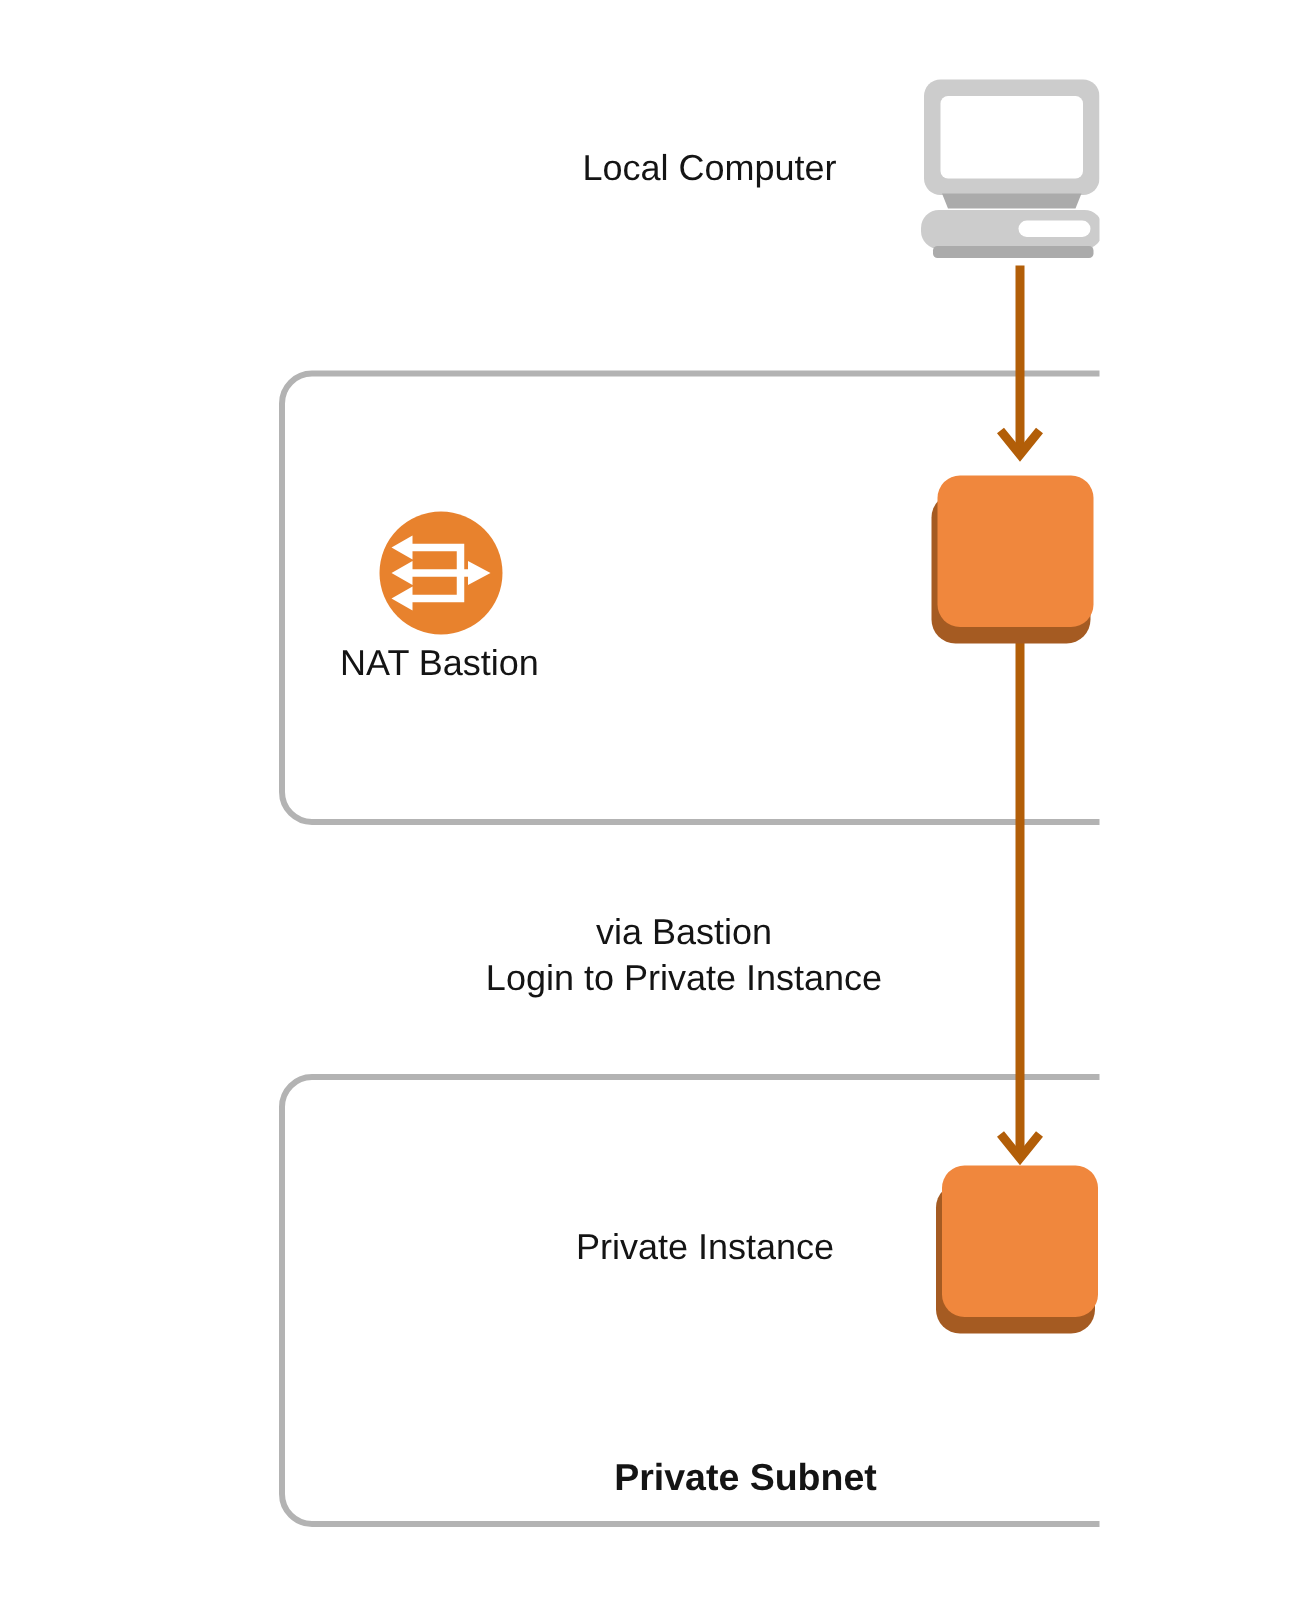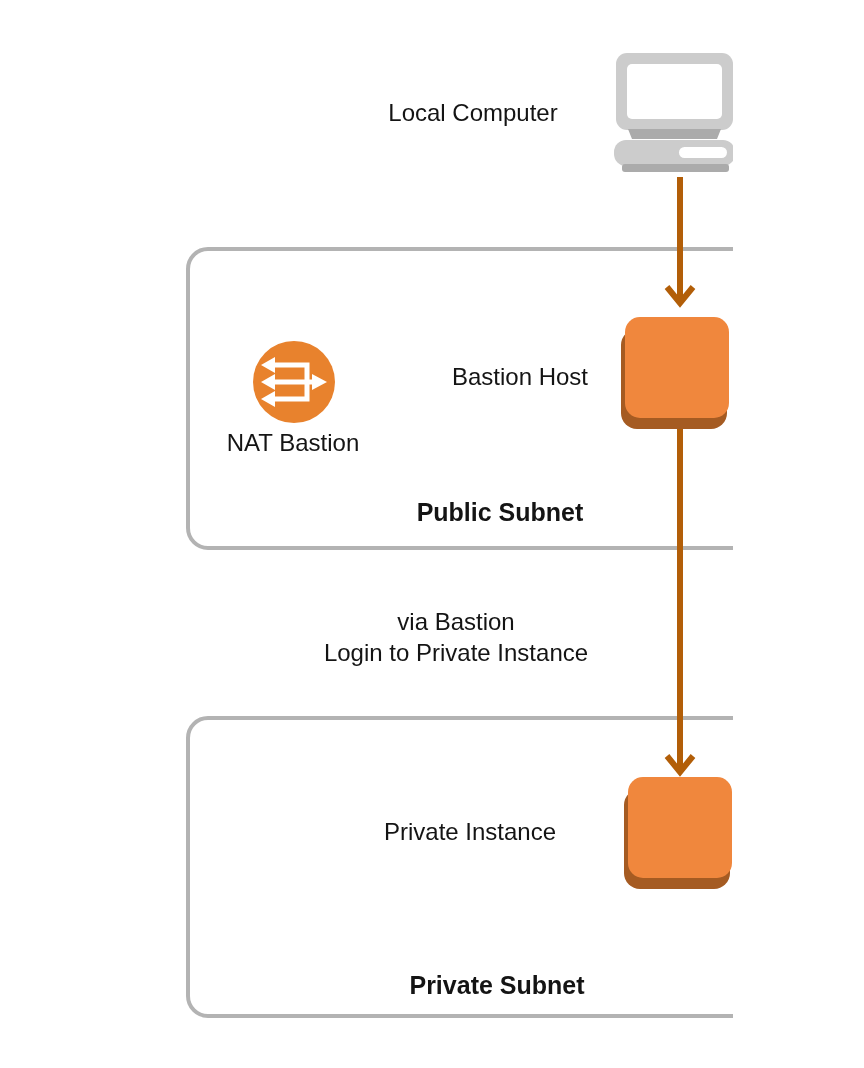--- a/index.html
+++ b/index.html
@@ -136,25 +136,23 @@
     <div class="body"></div>
   </div>
 
   <div class="instance-node node-private">
     <div class="shadow"></div>
     <div class="body"></div>
   </div>
 
   <div class="label lbl-local-computer">Local Computer</div>
 
-  <div class="label lbl-bastion-host">Bastion Host</div>
 
   <div class="label lbl-nat-gateway">NAT Bastion</div>
 
-  <div class="label bold lbl-public-subnet">Public Subnet</div>
 
   <div class="label lbl-edge">
     <div>via Bastion</div>
     <div>Login to Private Instance</div>
   </div>
 
   <div class="label bold lbl-private-subnet">Private Subnet</div>
 
   <div class="label lbl-private-instance">Private Instance</div>
 

